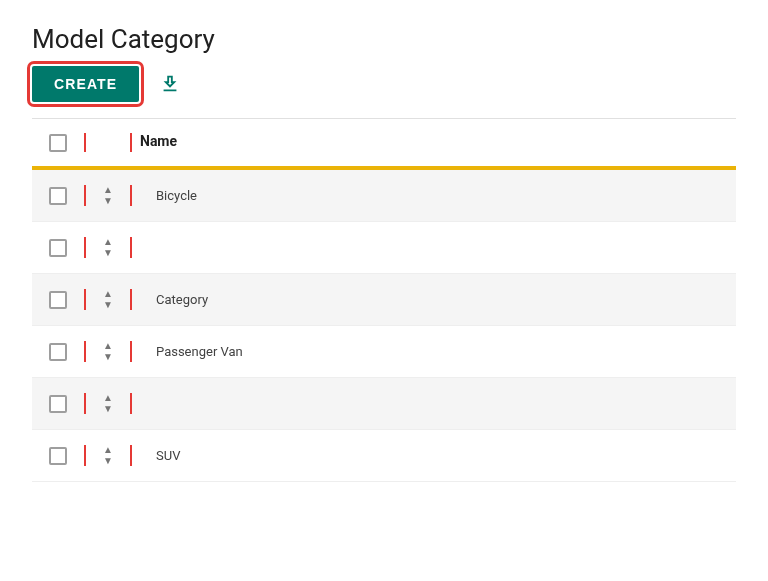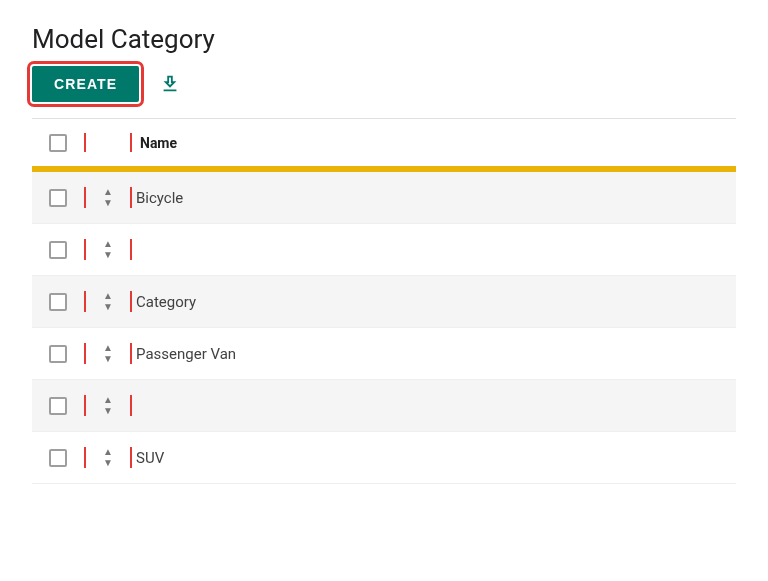--- a/index.html
+++ b/index.html
@@ -67,22 +67,21 @@
       border-top: 1px solid #e0e0e0;
       margin: 0 0 0 0;
     }
 
     .table-wrapper {
       width: 100%;
     }
 
     .table-header-row {
       display: flex;
-      align-items: center;
-      border-bottom: 6px solid #eab308;
+      border-bottom: 4px solid #eab308;
       padding: 14px 0 14px 0;
       background: #fff;
     }
 
     .col-checkbox {
       width: 52px;
       display: flex;
       align-items: center;
       justify-content: center;
       flex-shrink: 0;
@@ -147,23 +146,23 @@
       flex-shrink: 0;
       border-left: 2px solid #e53935;
       border-right: 2px solid #e53935;
       cursor: grab;
       color: #757575;
       font-size: 13px;
     }
 
     .cell-name {
       flex: 1;
-      font-size: 15px;
+      font-size: 13px;
       color: #424242;
-      padding-left: 4px;
+      padding-left: 24px;
     }
 
     
     .checkbox {
       width: 18px;
       height: 18px;
       border: 2px solid #9e9e9e;
       border-radius: 2px;
       background: #fff;
       cursor: pointer;

